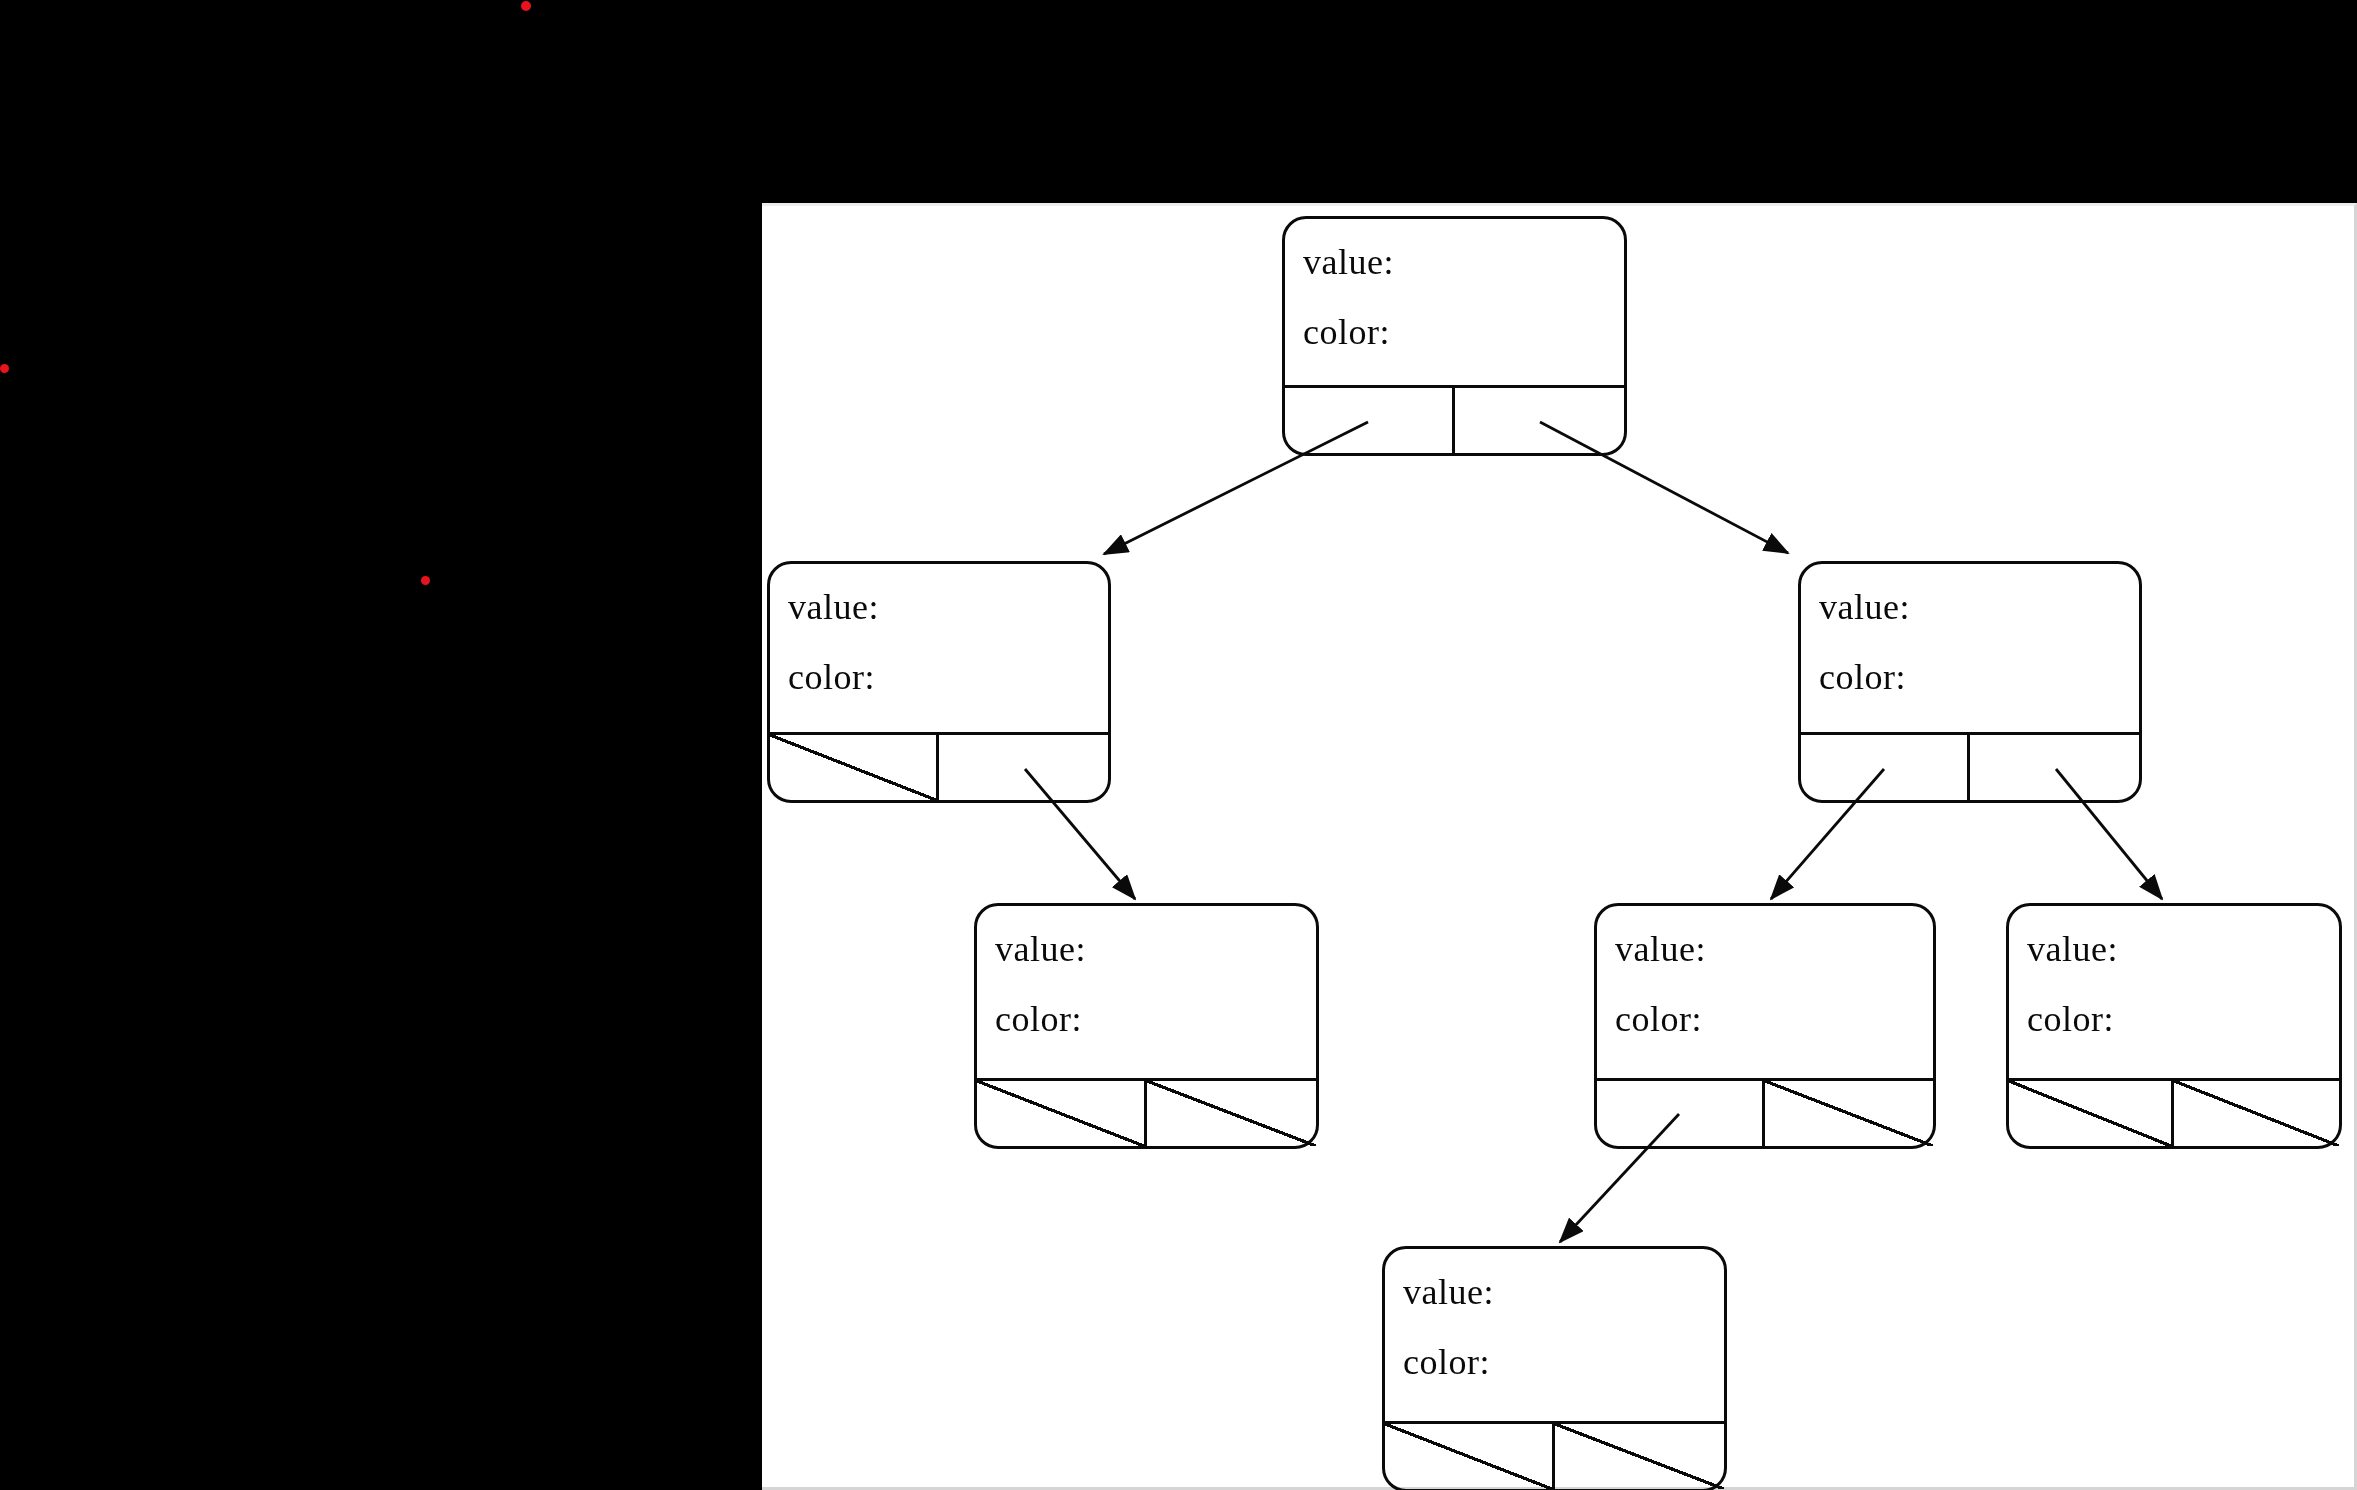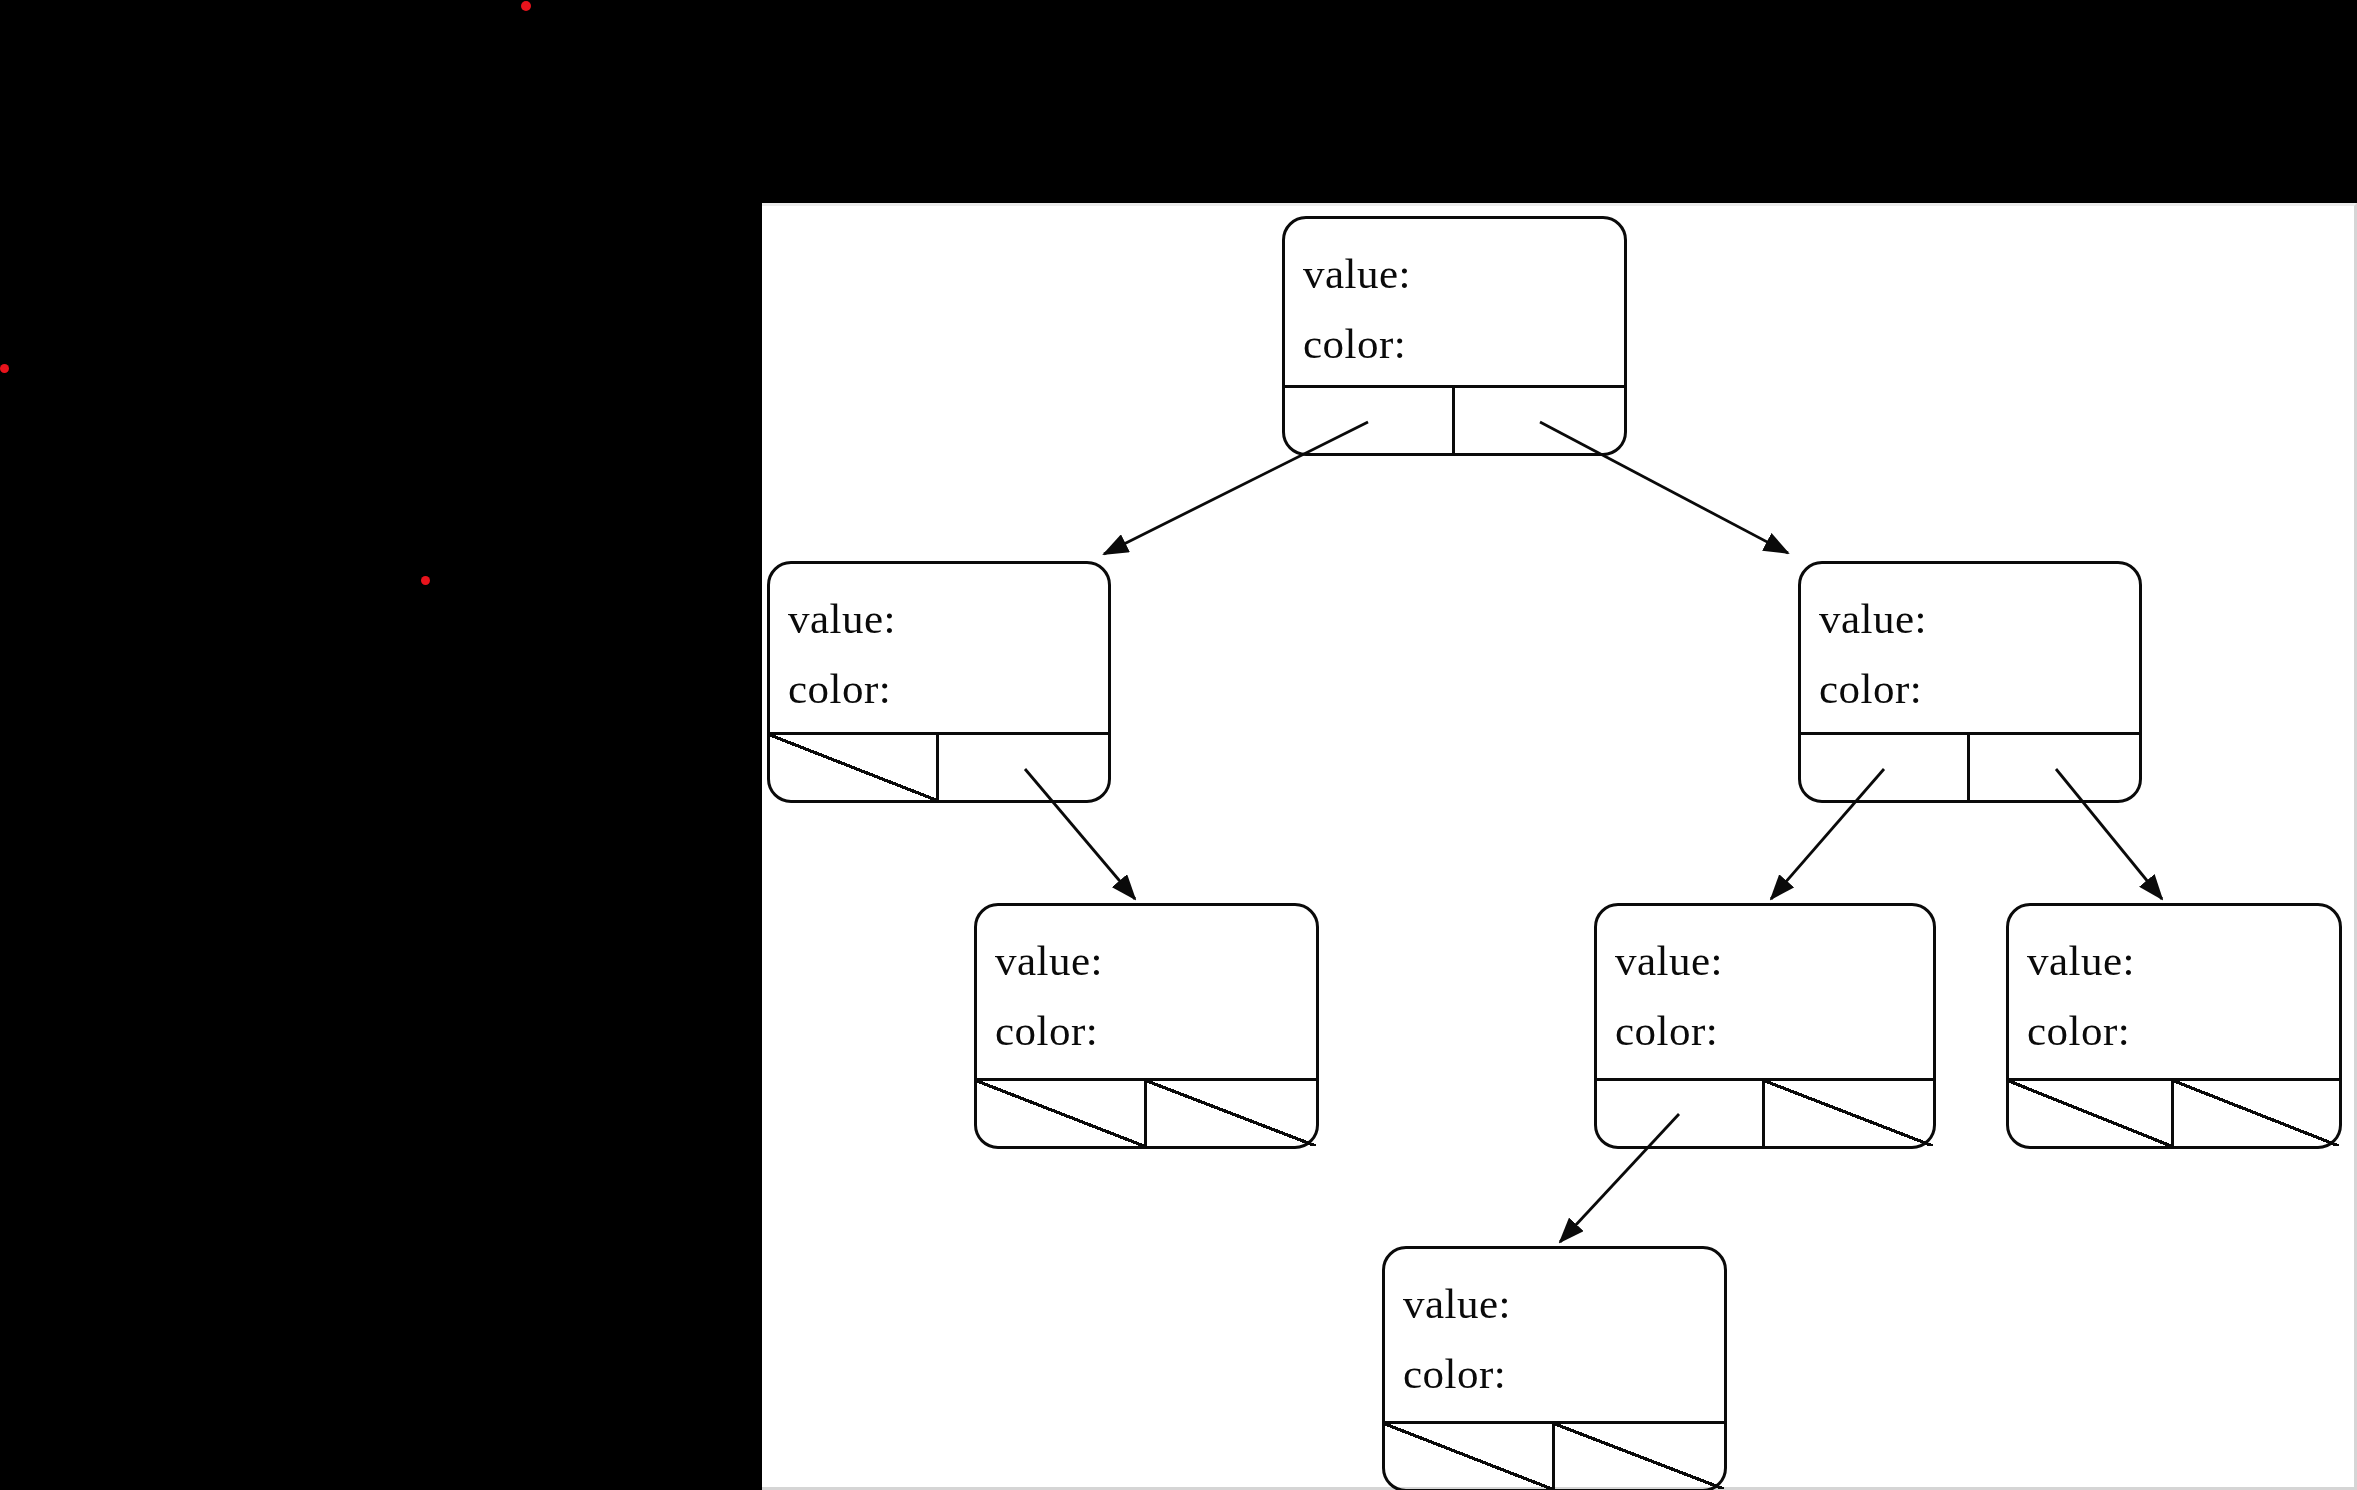--- a/index.html
+++ b/index.html
@@ -47,22 +47,22 @@
     position: absolute;
     border: 3px solid var(--line);
     border-radius: 24px;
     background: transparent;
     display: flex;
     flex-direction: column;
     z-index: 2;
   }
   .fields {
     flex: 1 1 auto;
-    padding: 20px 0 0 18px;
-    font-size: 43px;
+    padding: 8px 0 0 18px;
+    font-size: 36px;
     line-height: 70px;
     color: var(--line);
     letter-spacing: 0.5px;
   }
   .ptr-row {
     flex: 0 0 68px;
     display: flex;
     border-top: 3px solid var(--line);
   }
   .ptr-cell { flex: 1 1 50%; position: relative; }

